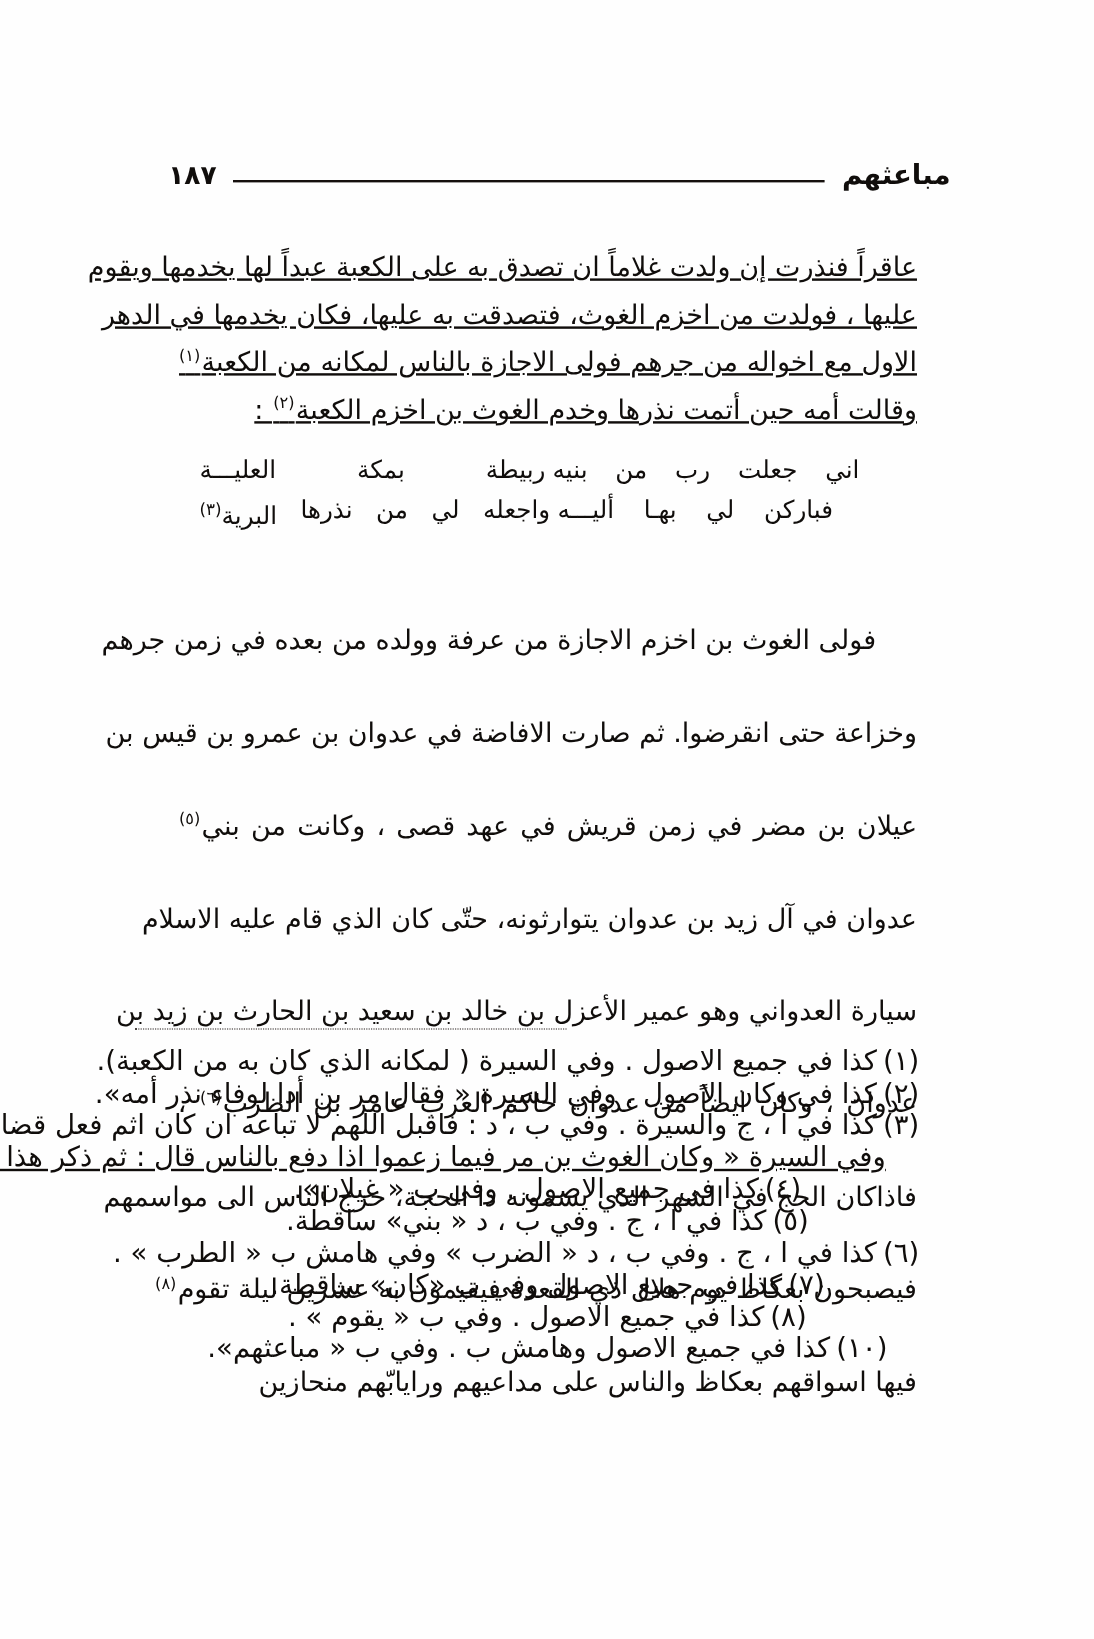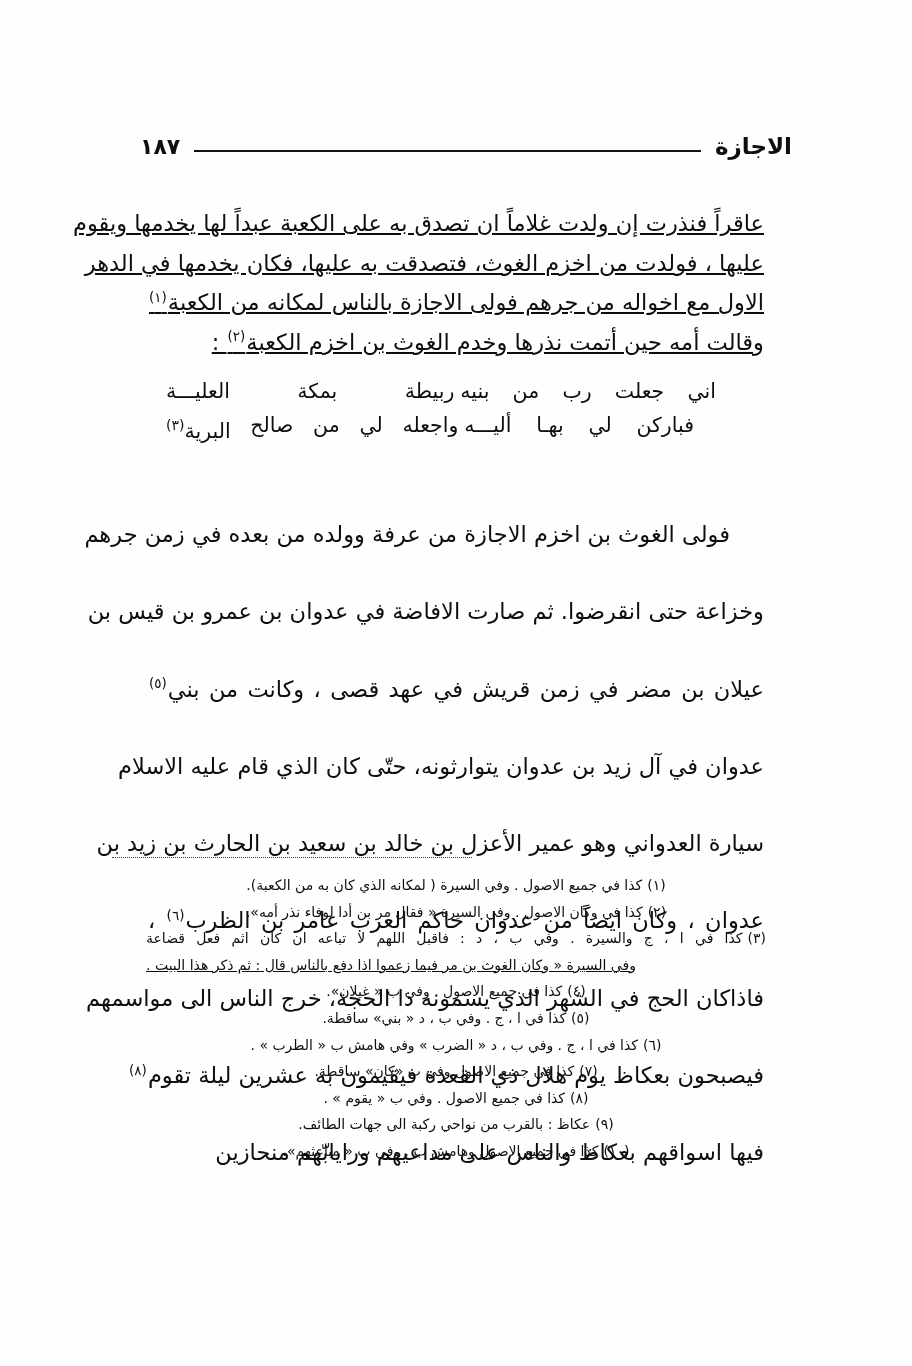--- a/index.html
+++ b/index.html
@@ -151,21 +151,21 @@
     opacity: 0.85;
   }
 
   
   .footnotes {
     position: absolute;
     top: 872px;
     right: 146px;
     left: 146px;
     direction: rtl;
-    font-size: 14px;
+    font-size: 23px;
     line-height: 26.6px;
   }
   .fn-item {
     display: block;
     white-space: nowrap;
   }
   .fn-item.center   { text-align: center; }
   .fn-item.wide {
     text-align: justify;
     text-align-last: justify;
@@ -180,21 +180,21 @@
   .fn-num {
     margin-left: 5px;
   }
 </style>
 </head>
 <body>
 
 <div class="page">
 
   <div class="runhead">
-    <span class="runhead-title">الاجازة</span>
+    <span class="runhead-title">مباعثهم</span>
     <span class="runhead-rule"></span>
     <span class="runhead-folio">١٨٧</span>
   </div>
 
   <div class="body-block para-1">
     <span class="ln">عاقراً فنذرت إن ولدت غلاماً ان تصدق به على الكعبة عبداً لها يخدمها ويقوم</span>
     <span class="ln">عليها ، فولدت من اخزم الغوث، فتصدقت به عليها، فكان يخدمها في الدهر</span>
     <span class="ln"><span>الاول مع اخواله من جرهم فولى الاجازة بالناس لمكانه من الكعبة</span><sup class="fn">(١)</sup></span>
     <span class="ln last"><span>وقالت أمه حين أتمت نذرها وخدم الغوث بن اخزم الكعبة</span><sup class="fn">(٢)</sup><span> :</span></span>
   </div>
@@ -218,21 +218,21 @@
       <span class="hemistich a">
         <span>فباركن</span>
         <span>لي</span>
         <span>بهـا</span>
         <span>أليـــه</span>
       </span>
       <span class="hemistich b">
         <span>واجعله</span>
         <span>لي</span>
         <span>من</span>
-        <span>صالح</span>
+        <span>نذرها</span>
         <span><span>البرية</span><sup class="verse-note">(٣)</sup></span>
       </span>
     </div>
   </div>
 
   <div class="body-block para-2">
     <span class="ln"><span class="indent"></span><span>فولى الغوث بن اخزم الاجازة من عرفة وولده من بعده في زمن جرهم</span></span>
     <span class="ln">وخزاعة حتى انقرضوا. ثم صارت الافاضة في عدوان بن عمرو بن قيس بن</span>
     <span class="ln"><span>عيلان بن مضر في زمن قريش في عهد قصى ، وكانت من بني</span><sup class="fn">(٥)</sup></span>
     <span class="ln">عدوان في آل زيد بن عدوان يتوارثونه، حتّى كان الذي قام عليه الاسلام</span>
@@ -273,23 +273,20 @@
     </span>
 
     <span class="fn-item center">
       <span class="fn-num">(٧)</span><span>كذا في جميع الاصول وفي ب «كان» ساقطة.</span>
     </span>
 
     <span class="fn-item center">
       <span class="fn-num">(٨)</span><span>كذا في جميع الاصول . وفي ب « يقوم » .</span>
     </span>
 
-    <span class="fn-item center">
-      <span class="fn-num">(٩)</span><span>عكاظ : بالقرب من نواحي ركبة الى جهات الطائف.</span>
-    </span>
 
     <span class="fn-item center">
       <span class="fn-num">(١٠)</span><span>كذا في جميع الاصول وهامش ب . وفي ب « مباعثهم».</span>
     </span>
 
   </div>
 
 </div>
 
 </body></html>

